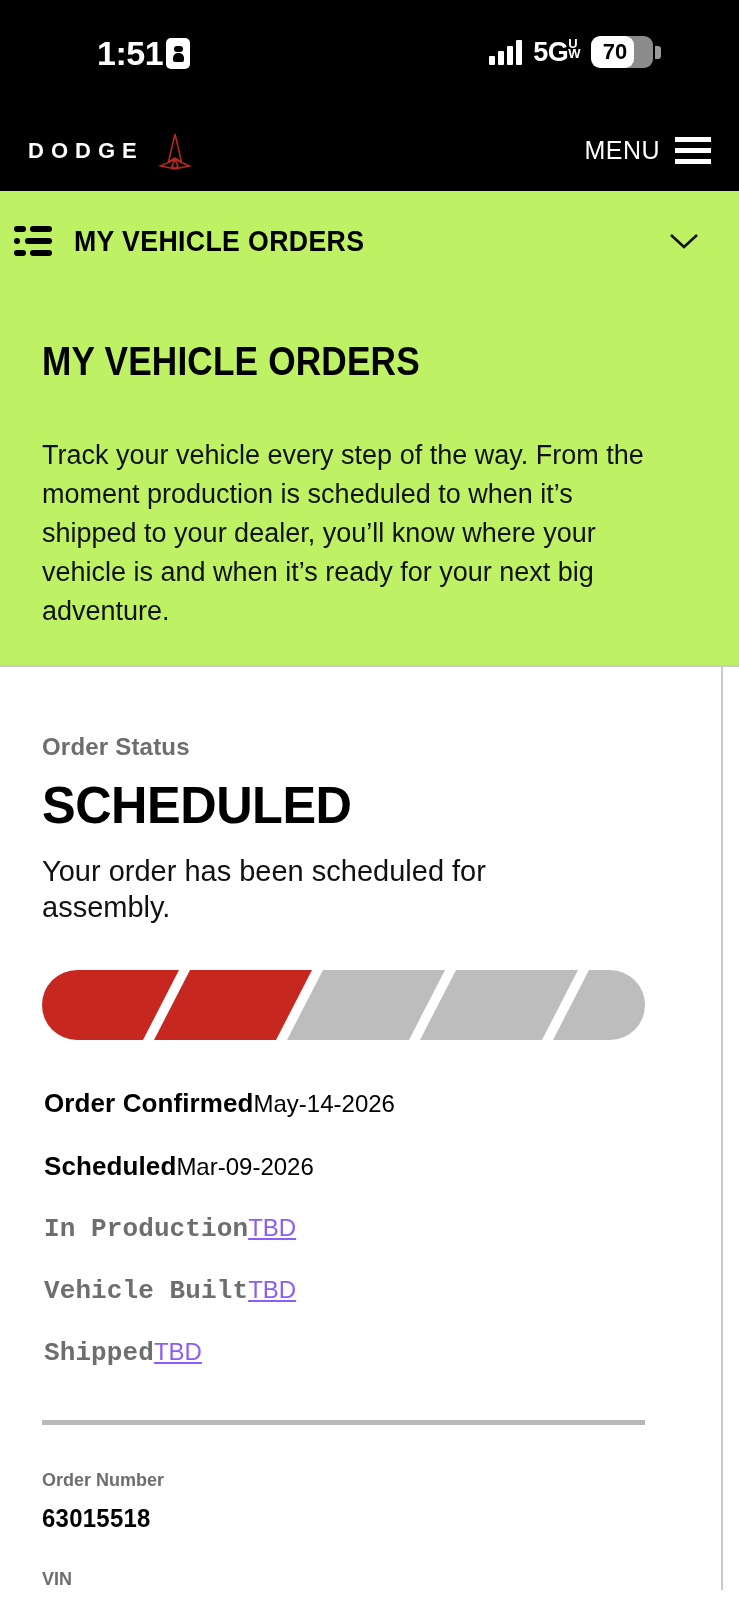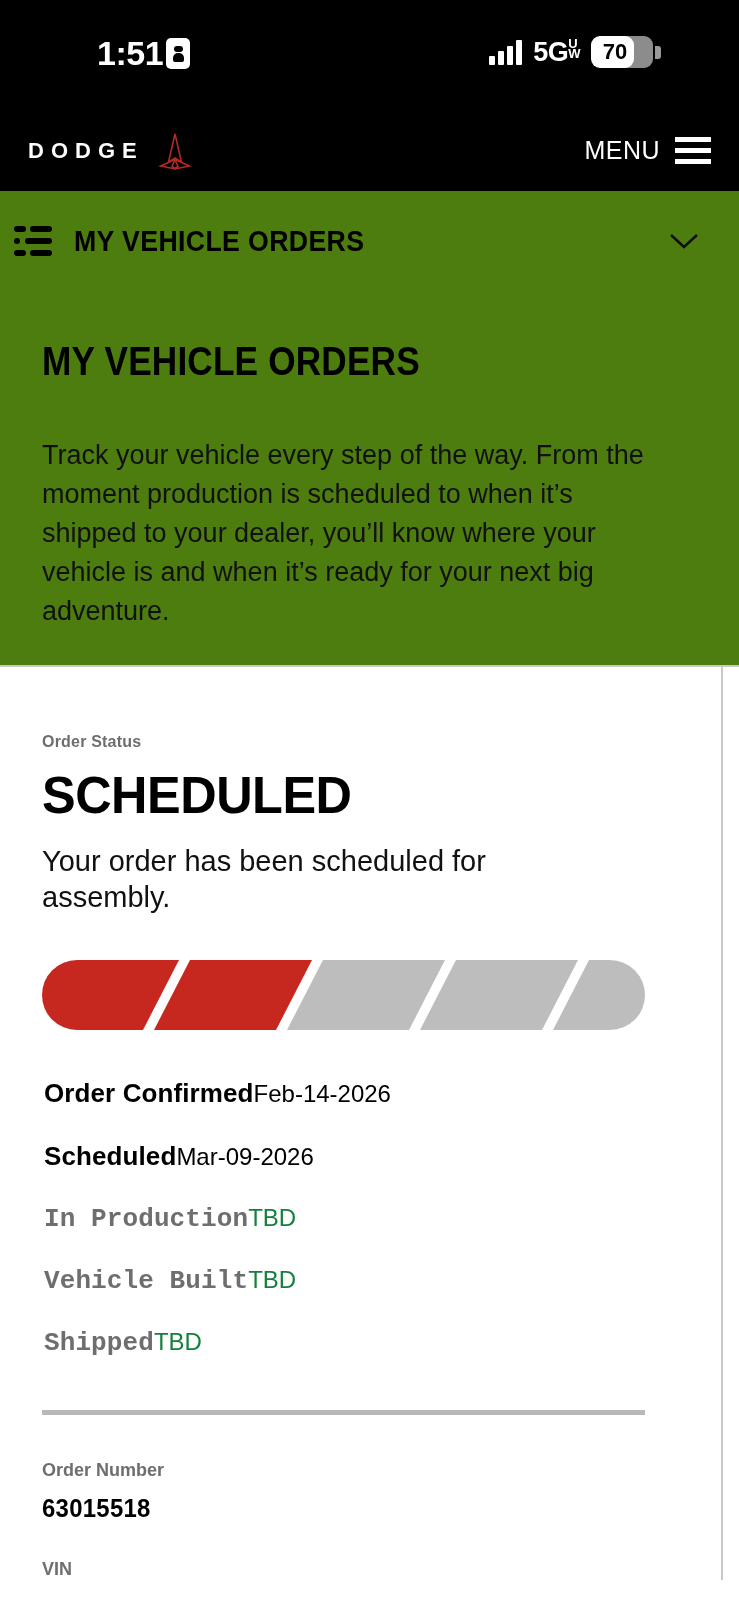--- a/index.html
+++ b/index.html
@@ -80,21 +80,21 @@
   .nav-vehicles .lbl{ font-size:25px; font-weight:bold; letter-spacing:0.6px; }
   .chev-down{ width:22px; height:13px; }
   .nav-menu{
     position:absolute; right:28px; display:flex; align-items:center; gap:15px;
   }
   .nav-menu .lbl{ font-size:25px; letter-spacing:0.5px; }
   .hamburger{ display:flex; flex-direction:column; gap:6px; }
   .hamburger span{ display:block; width:36px; height:5px; background:#fff; }
 
   
-  .intro{ background:#4d7c0f; border-bottom:2px solid #c9c9c9; padding-bottom:34px; }
+  .intro{ background:#bef264; border-bottom:2px solid #c9c9c9; padding-bottom:34px; }
   .intro-head{
     height:100px; display:flex; align-items:center; gap:22px;
     padding:0 30px 0 14px; position:relative;
   }
   .list-icon{ width:38px; height:34px; flex:0 0 auto; }
   .intro-head .htitle{
     font-size:29px; font-weight:bold; letter-spacing:0.4px;
     font-family:"Liberation Sans", sans-serif;
     transform:scaleX(0.92); transform-origin:left center;
     white-space:nowrap;
@@ -109,21 +109,21 @@
     margin:52px 42px 0 42px; font-size:27px; line-height:39px; color:#111;
     max-width:615px;
   }
 
   
   .card{
     background:#fff; border-right:2px solid #c9c9c9;
     width:723px; padding:0 42px;
   }
   .order-status-label{
-    padding-top:66px; font-size:16px; font-weight:bold; color:#6e6e6e;
+    padding-top:66px; font-size:24px; font-weight:bold; color:#6e6e6e;
     letter-spacing:0.2px;
   }
   .order-status-value{
     margin-top:14px; font-size:52px; font-weight:bold; letter-spacing:-0.5px;
     transform:scaleX(0.97); transform-origin:left center;
   }
   .order-status-desc{
     margin-top:18px; font-size:29px; line-height:36px; color:#111; max-width:510px;
   }
 
@@ -134,21 +134,21 @@
   .milestones{ margin-top:28px; }
   .mrow{
     display:flex; align-items:baseline; 
     padding:16px 2px 16px 2px;
   }
   .mrow .mlabel{ font-size:26px; font-weight:bold; letter-spacing:0.1px; }
   .mrow .mdate{ font-size:24px; }
   .mrow.done .mlabel{ color:#000; }
   .mrow.done .mdate{ color:#000; }
   .mrow.pending .mlabel{ color:#6e6e6e;font-family:Liberation Mono, monospace; }
-  .mrow.pending .mdate{ color:#15803d; }
+  .mrow.pending .mdate{ color:#8b5cf6;text-decoration:underline; }
 
   .divider{
     height:5px; background:#b9b9b9; margin:36px 0 0 0; width:603px;
   }
 
   .kv{ margin-top:45px; }
   .kv .k{ font-size:18px; font-weight:bold; color:#6e6e6e; }
   .kv .v{ font-size:26px; font-weight:bold; color:#000; margin-top:12px;
           transform:scaleX(0.92); transform-origin:left center; letter-spacing:0.3px; }
   .kv.vin{ margin-top:35px; }
@@ -246,21 +246,21 @@
       <polygon points="148,0 270,0 234,70 112,70" fill="#c6281f"></polygon>
       <polygon points="281,0 403,0 367,70 245,70" fill="#bdbdbd"></polygon>
       <polygon points="414,0 536,0 500,70 378,70" fill="#bdbdbd"></polygon>
       <polygon points="547,0 640,0 640,70 511,70" fill="#bdbdbd"></polygon>
     </g>
   </svg>
 
   <div class="milestones">
     <div class="mrow done">
       <span class="mlabel">Order Confirmed</span>
-      <span class="mdate">Feb-14-2026</span>
+      <span class="mdate">May-14-2026</span>
     </div>
     <div class="mrow done">
       <span class="mlabel">Scheduled</span>
       <span class="mdate">Mar-09-2026</span>
     </div>
     <div class="mrow pending">
       <span class="mlabel">In Production</span>
       <span class="mdate">TBD</span>
     </div>
     <div class="mrow pending">

